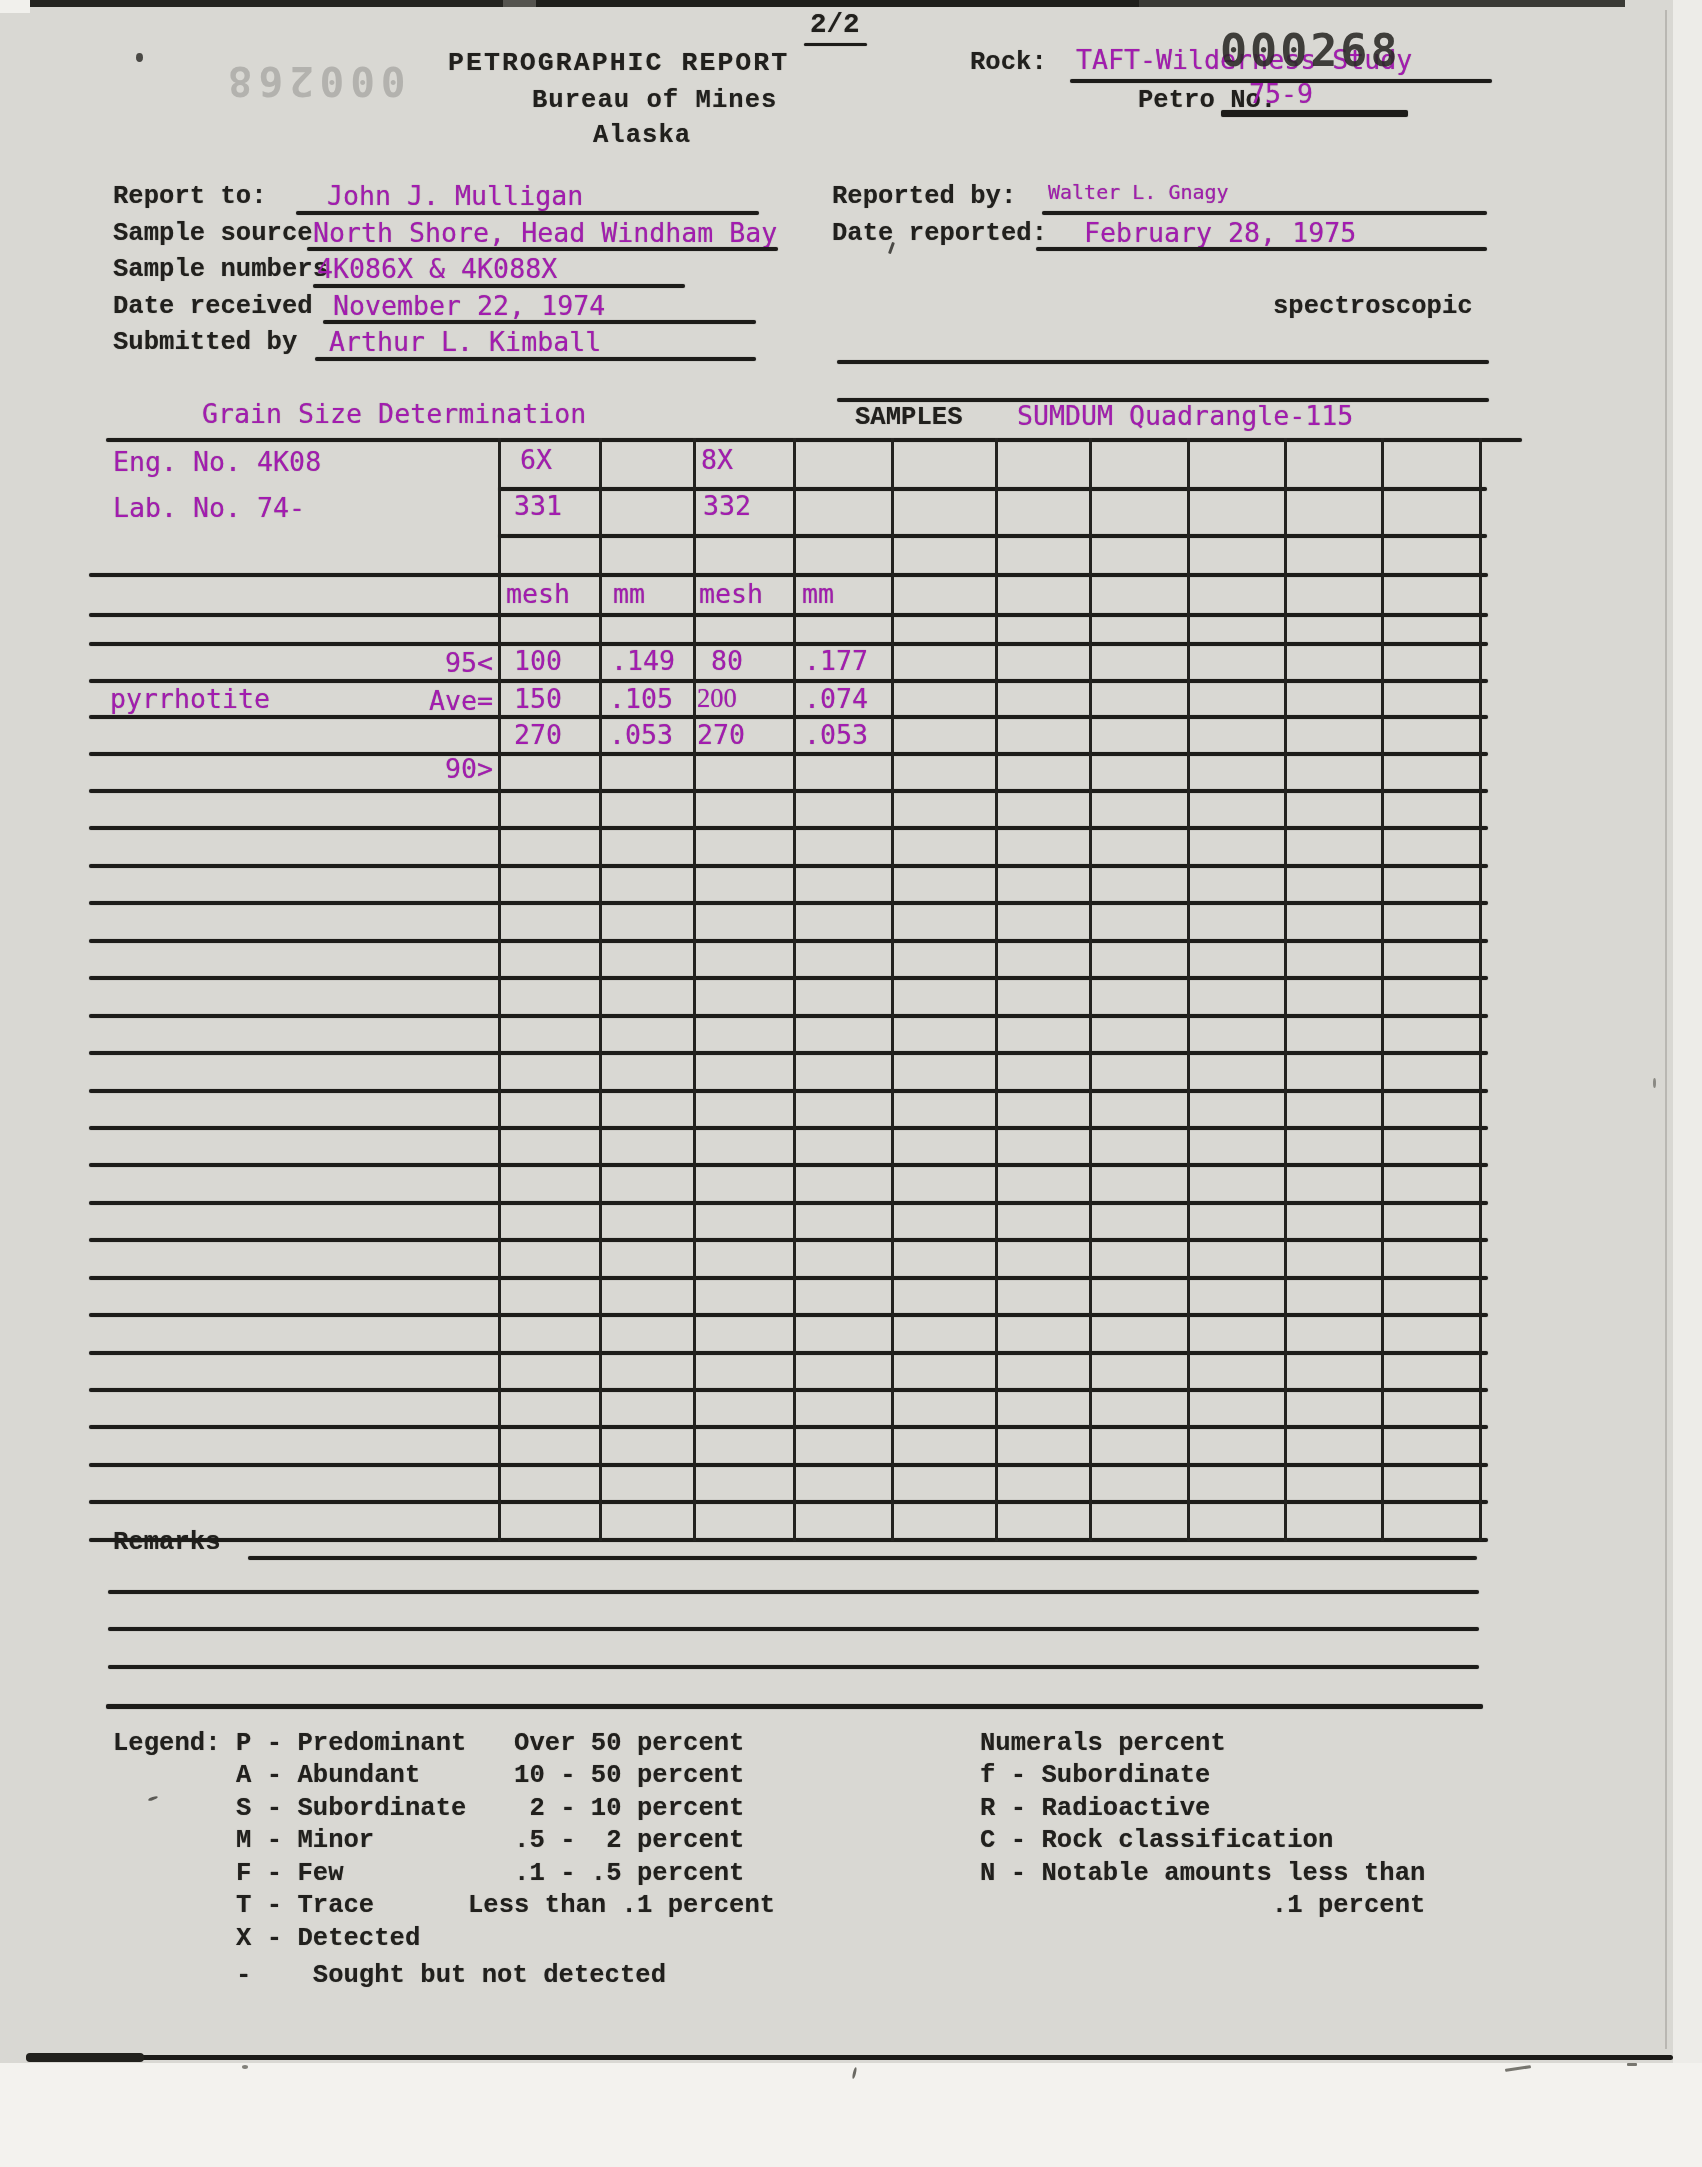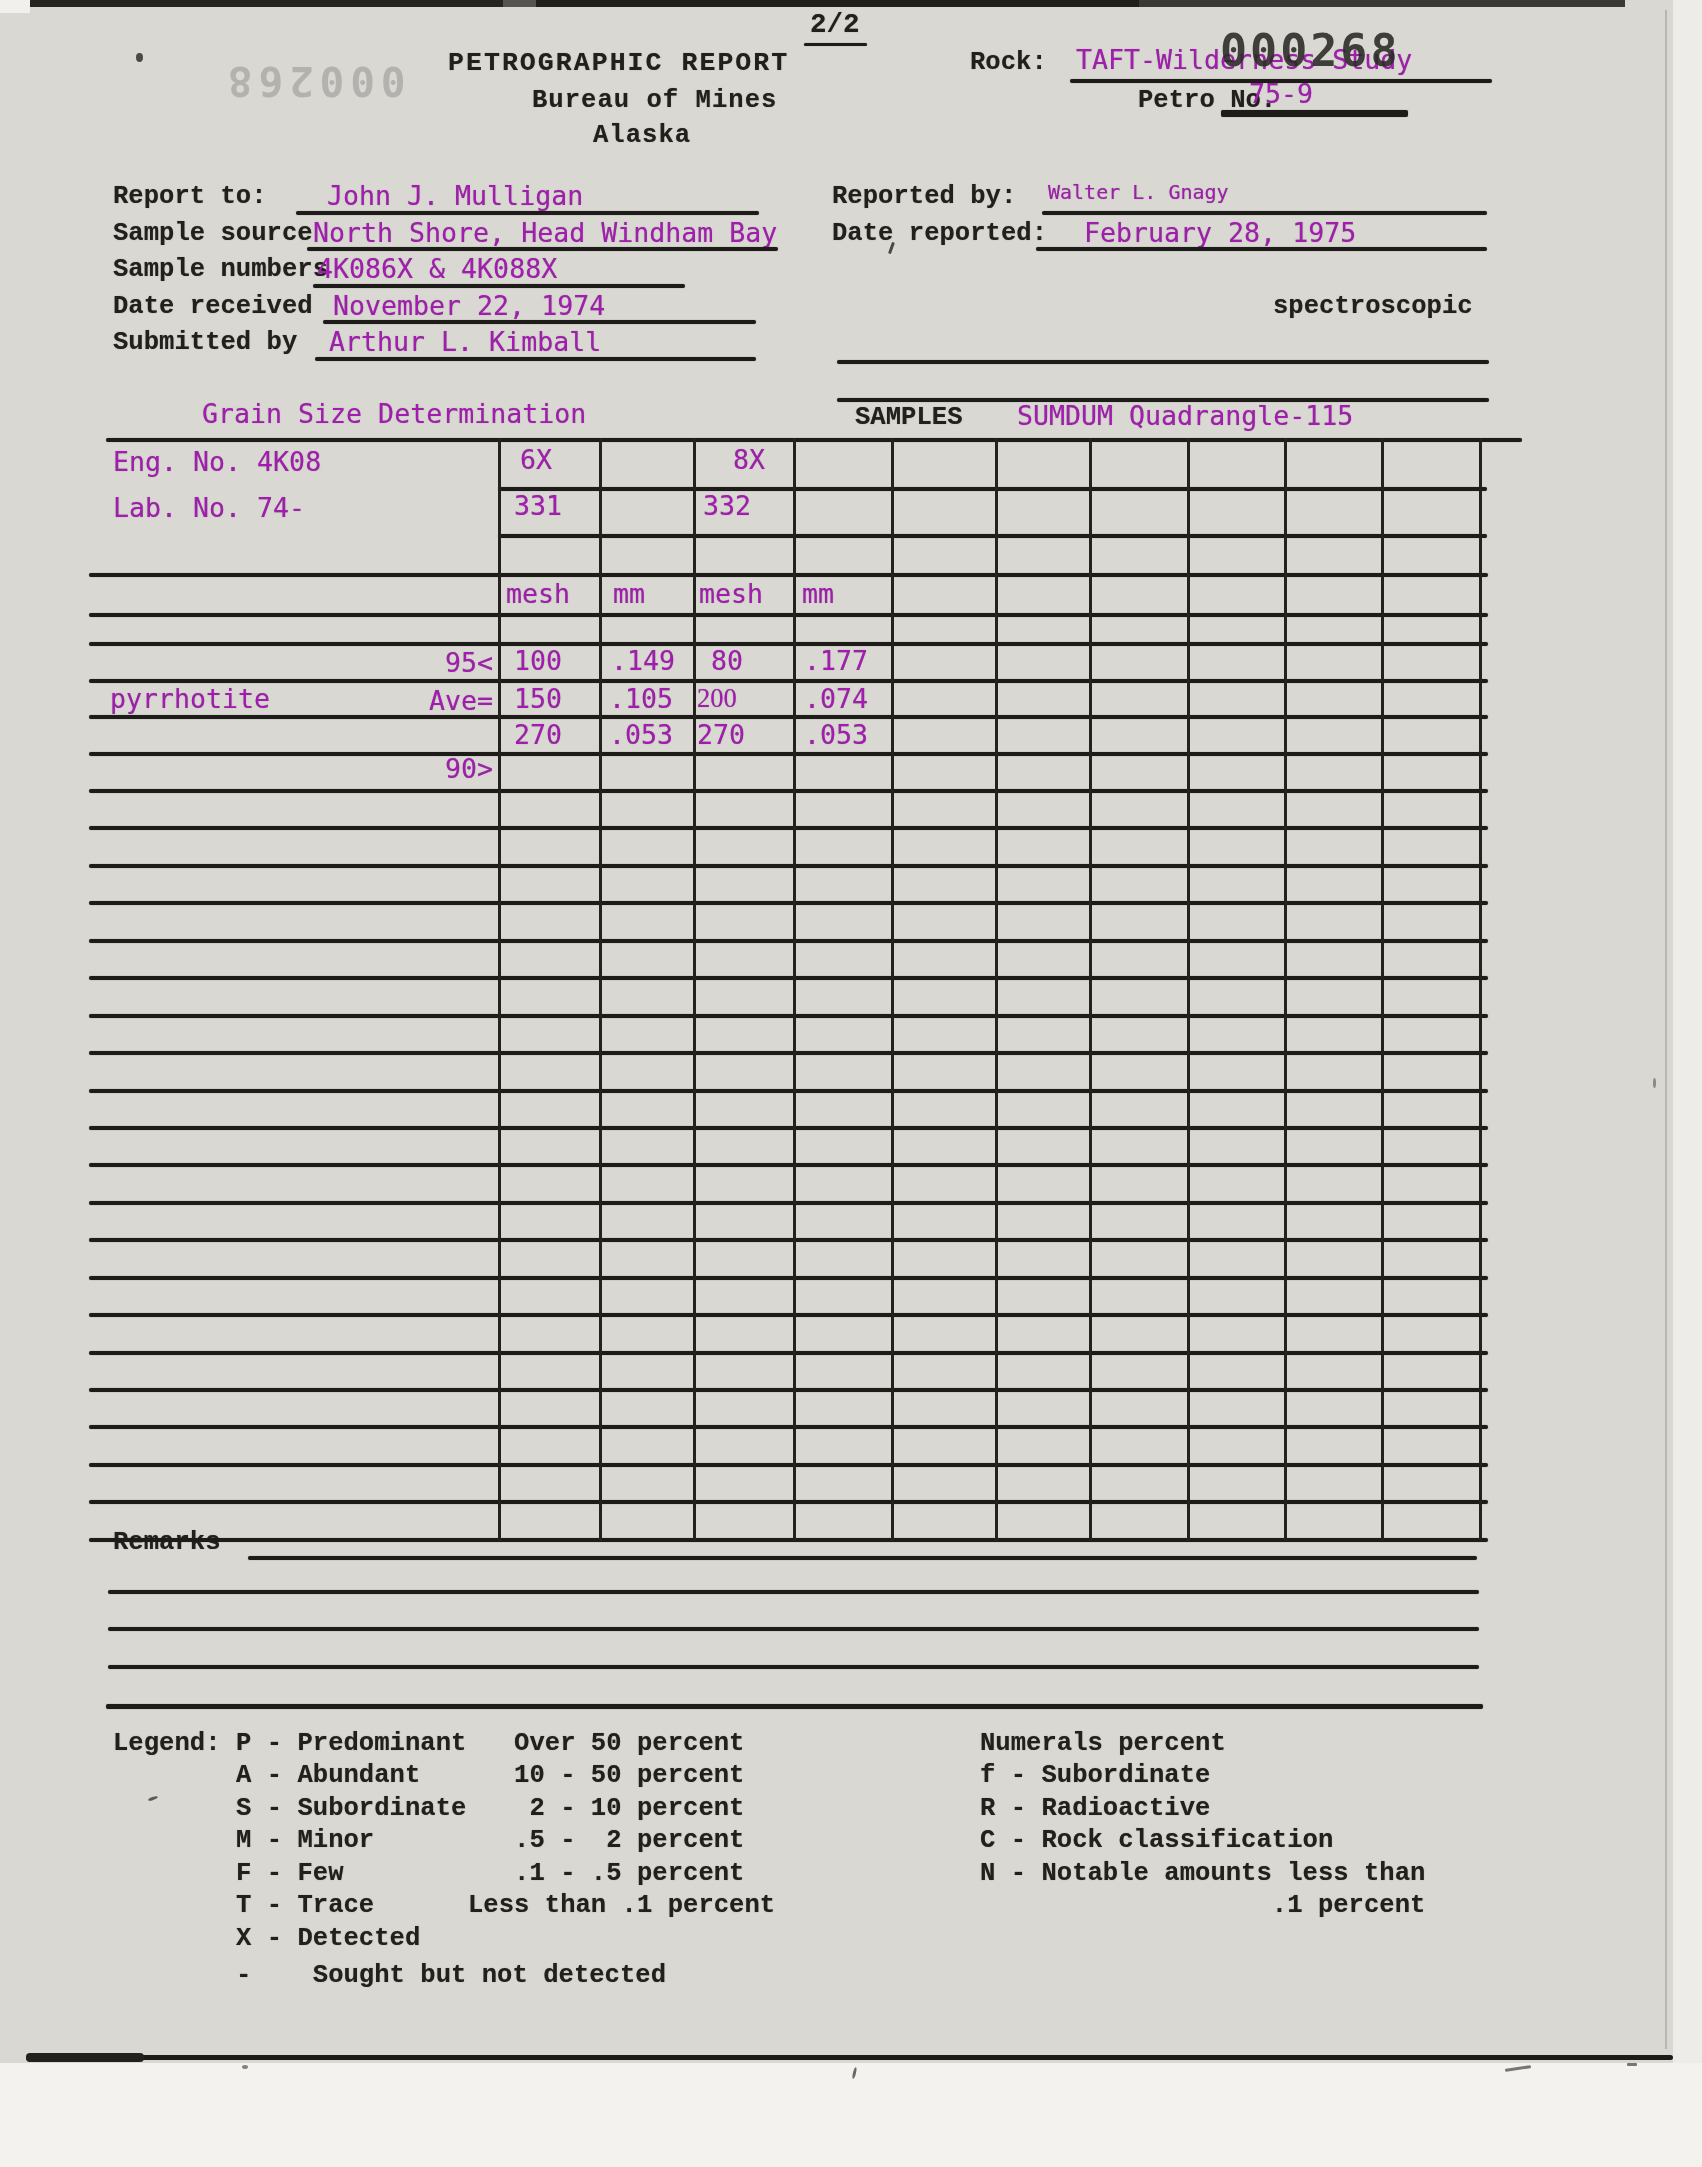--- a/index.html
+++ b/index.html
@@ -101,21 +101,21 @@
   <div class="t v" style="left:202px;top:399px;font-size:26.6px;">Grain Size Determination</div>
   <div class="t" style="left:855px;top:404px;">SAMPLES</div>
   <div class="t v" style="left:1017px;top:401px;font-size:26.6px;">SUMDUM Quadrangle-115</div>
 
   <div id="grid"></div>
 
   <div class="t v" style="left:113px;top:447px;font-size:26.6px;">Eng. No. 4K08</div>
   <div class="t v" style="left:113px;top:493px;font-size:26.6px;">Lab. No. 74-</div>
 
   <div class="t v" style="left:520px;top:445px;font-size:26.6px;">6X</div>
-  <div class="t v" style="left:701px;top:445px;font-size:26.6px;margin-left:32px;">8X</div>
+  <div class="t v" style="left:701px;top:445px;font-size:26.6px;">8X</div>
   <div class="t v" style="left:514px;top:491px;font-size:26.6px;">331</div>
   <div class="t v" style="left:703px;top:491px;font-size:26.6px;">332</div>
 
   <div class="t v" style="left:506px;top:579px;font-size:26.6px;">mesh</div>
   <div class="t v" style="left:613px;top:579px;font-size:26.6px;">mm</div>
   <div class="t v" style="left:699px;top:579px;font-size:26.6px;">mesh</div>
   <div class="t v" style="left:802px;top:579px;font-size:26.6px;">mm</div>
 
   <div class="t v" style="left:394px;top:648px;width:99px;text-align:right;font-size:26.6px;">95&lt;</div>
   <div class="t v" style="left:514px;top:646px;font-size:26.6px;">100</div>

